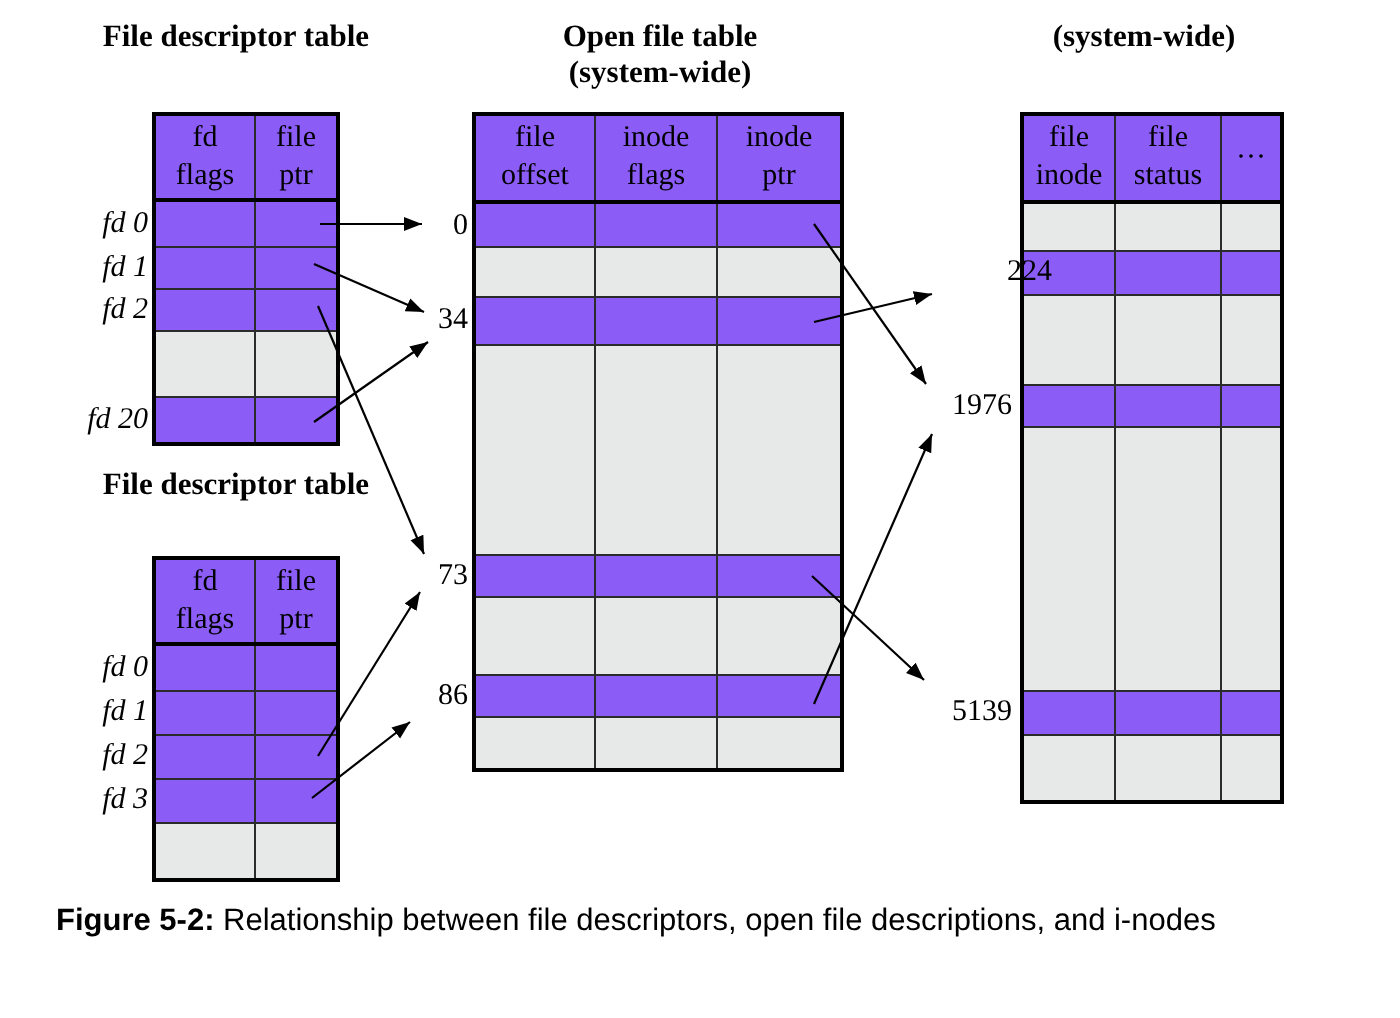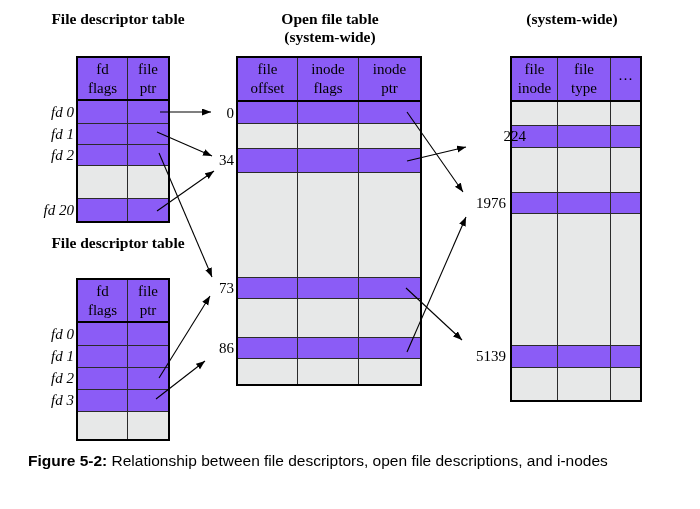--- a/index.html
+++ b/index.html
@@ -179,21 +179,21 @@
       </div>
     </div>
   <div class="tbl" id="tbl-inode" style="left: 510px; top: 56px; width: 132px; height: 346px;">
       <div class="hdr-row" style="height: 44px;">
         <div class="hdr-cell" style="width: 45px;">
           <div>file</div>
           <div>inode</div>
         </div>
         <div class="hdr-cell" style="width: 53px;">
           <div>file</div>
-          <div>type</div>
+          <div>status</div>
         </div>
         <div class="hdr-cell" style="width: 30px;">
           <div>···</div>
         </div>
       </div>
       <div class="body-row first shaded" style="height: 23px;">
         <div class="cell" style="width: 45px;"></div>
         <div class="cell" style="width: 53px;"></div>
         <div class="cell" style="width: 30px;"></div>
       </div>

